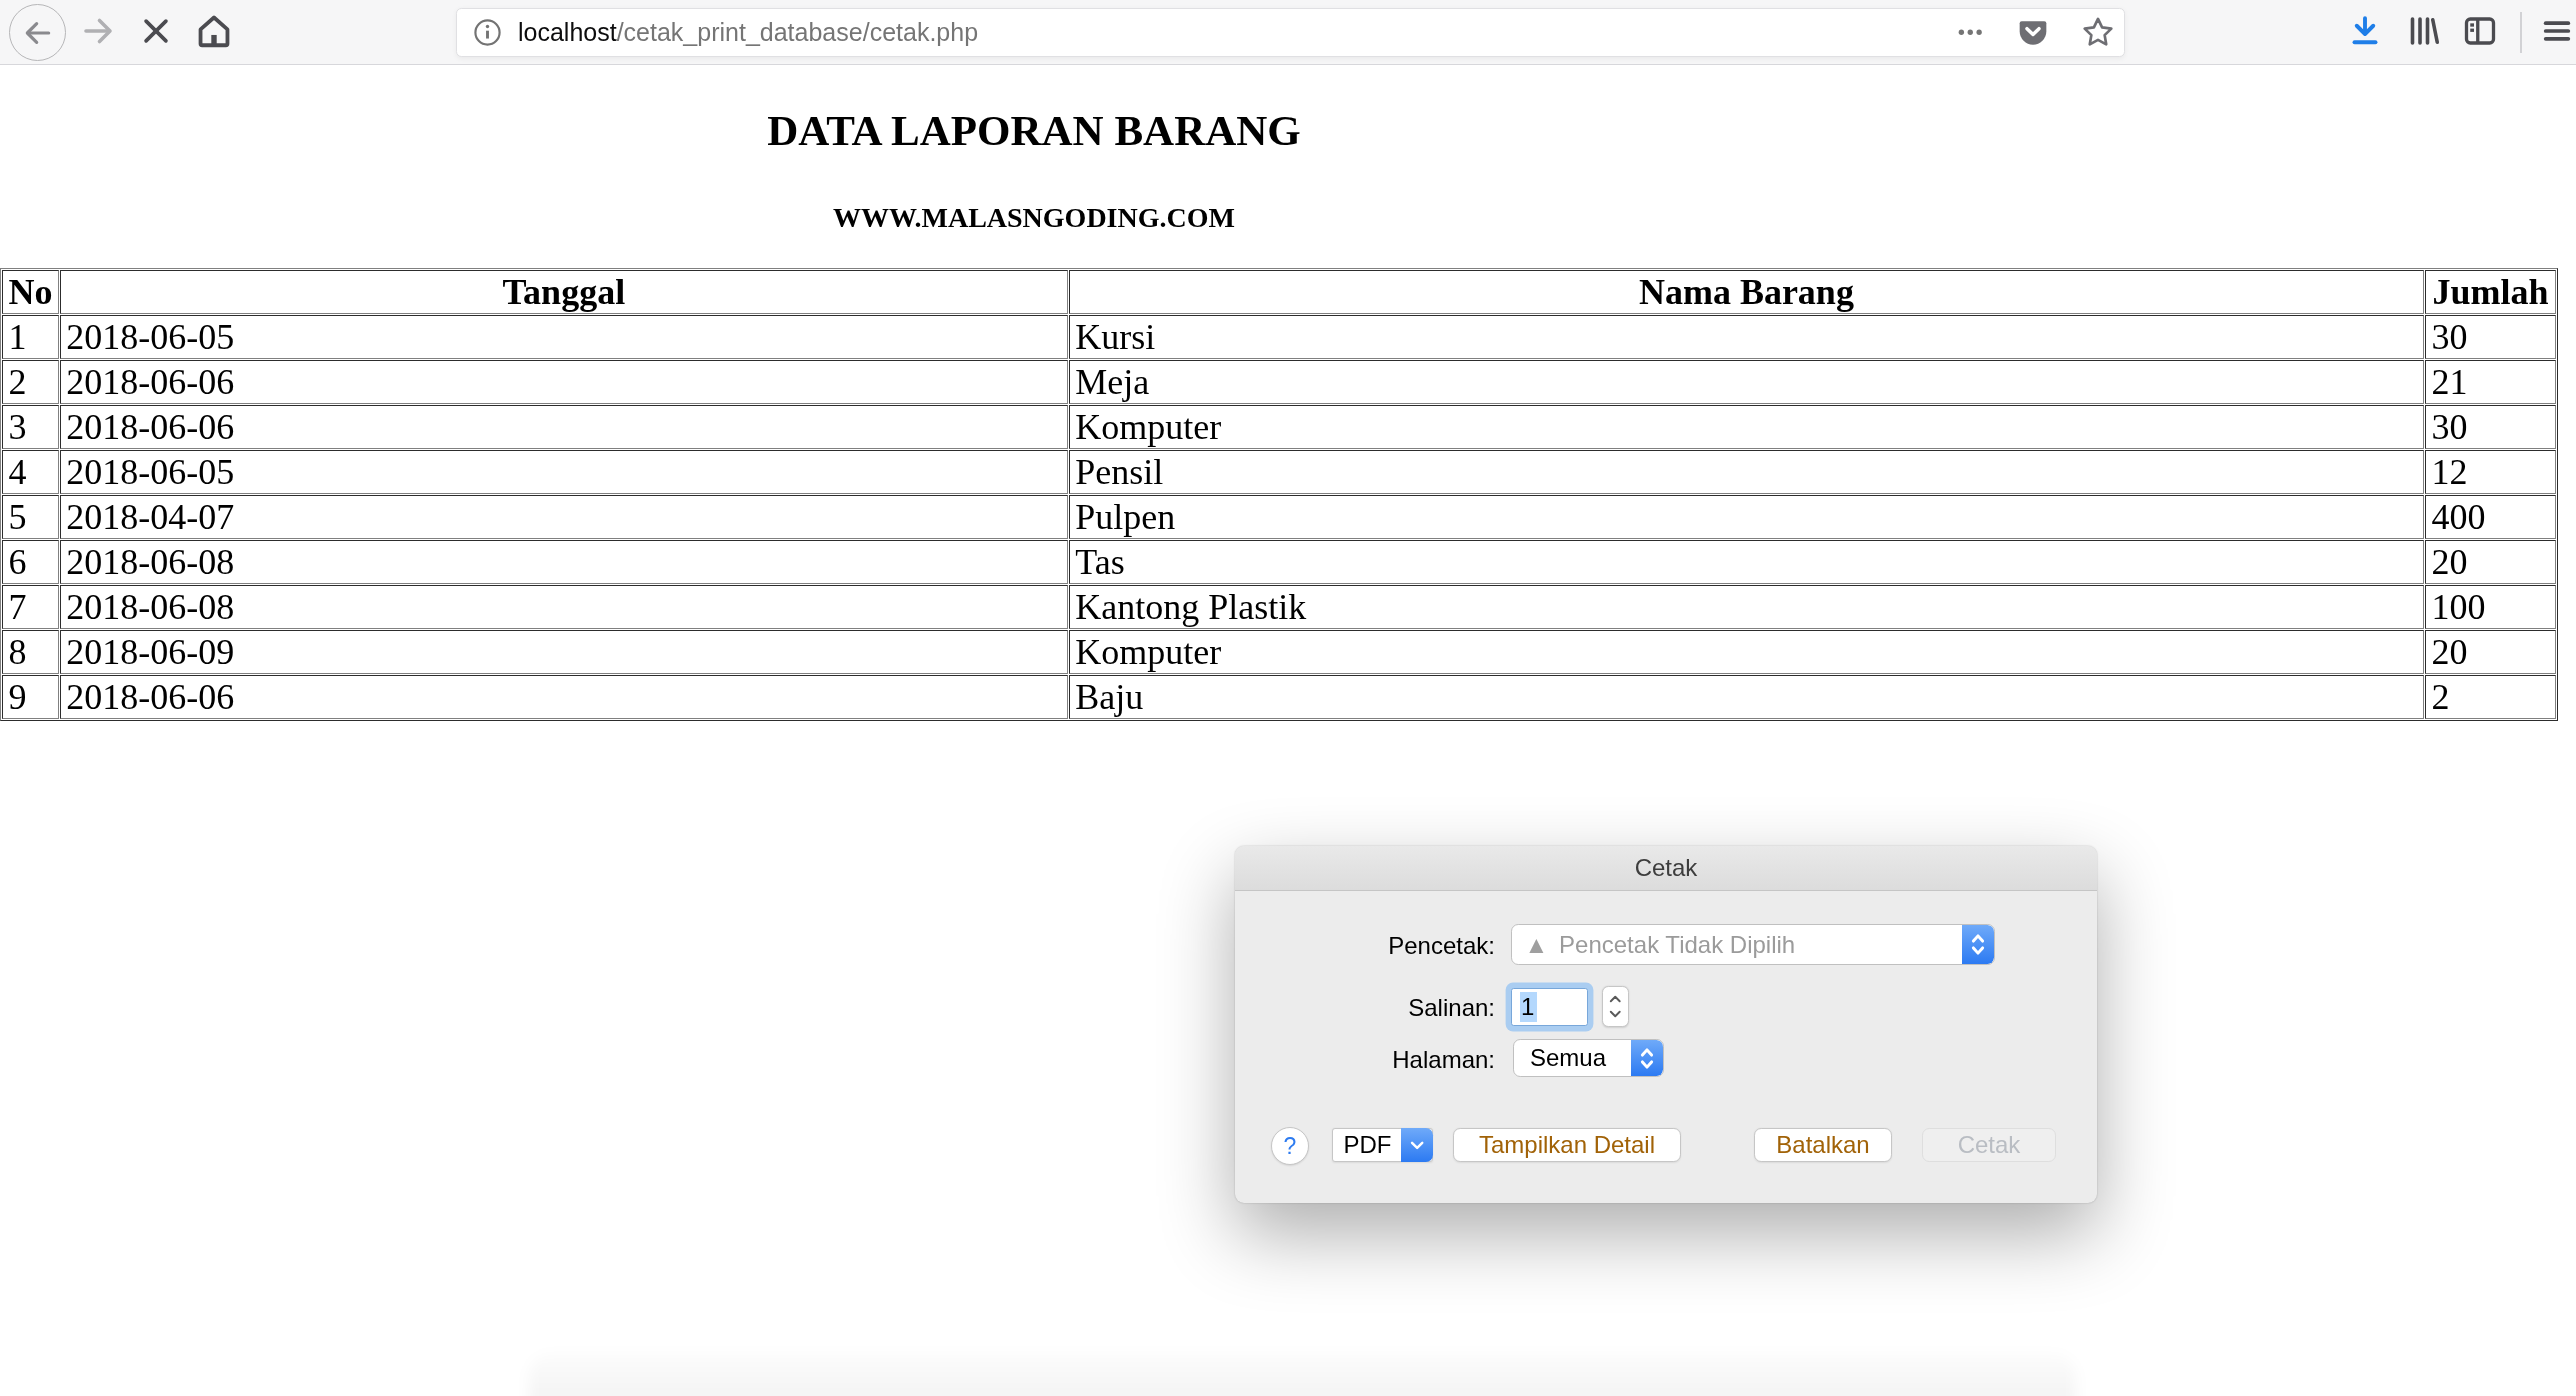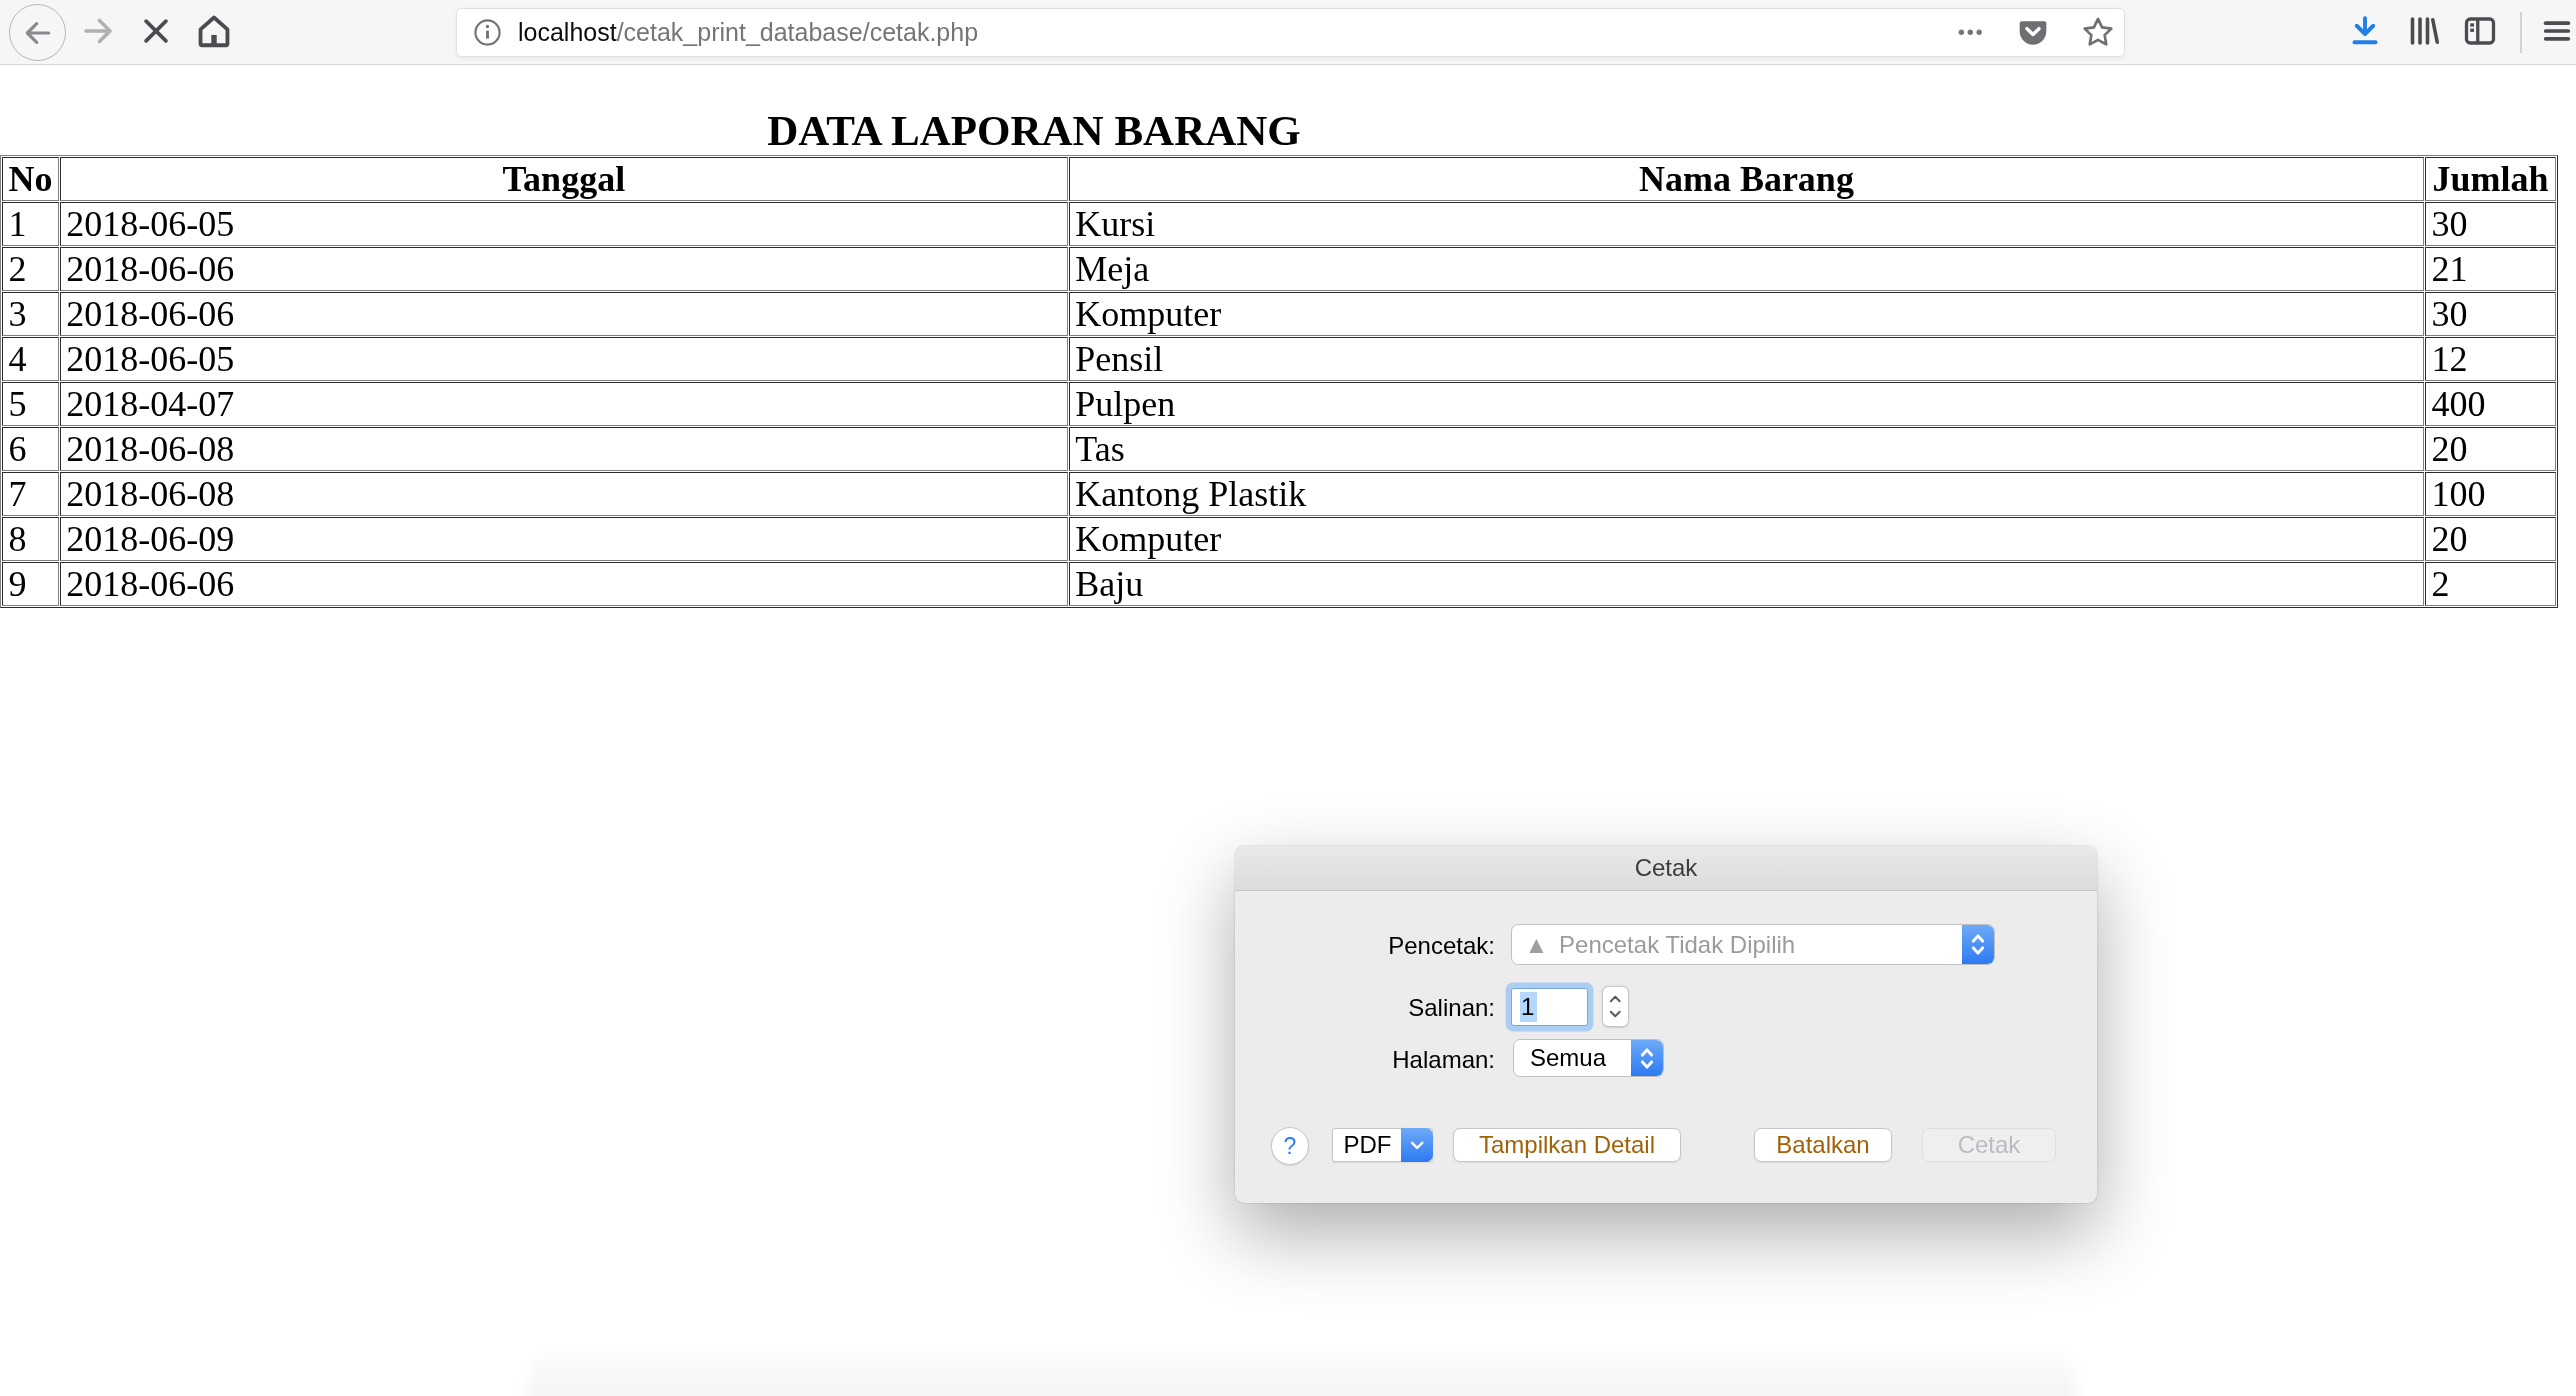--- a/index.html
+++ b/index.html
@@ -229,20 +229,21 @@
           <line x1="4" y1="6.5" x2="20" y2="6.5"></line>
           <line x1="4" y1="12" x2="20" y2="12"></line>
           <line x1="4" y1="17.5" x2="20" y2="17.5"></line>
         </svg>
     </span>
   </div>
 </div>
 
 <div class="page">
   <h1>DATA LAPORAN BARANG</h1>
+  <h3>WWW.MALASNGODING.COM</h3>
 
   <table class="report">
     <colgroup>
         <col style="width:50px">
         <col style="width:1008px">
         <col>
         <col style="width:131px">
       </colgroup>
     <thead>
         <tr>

